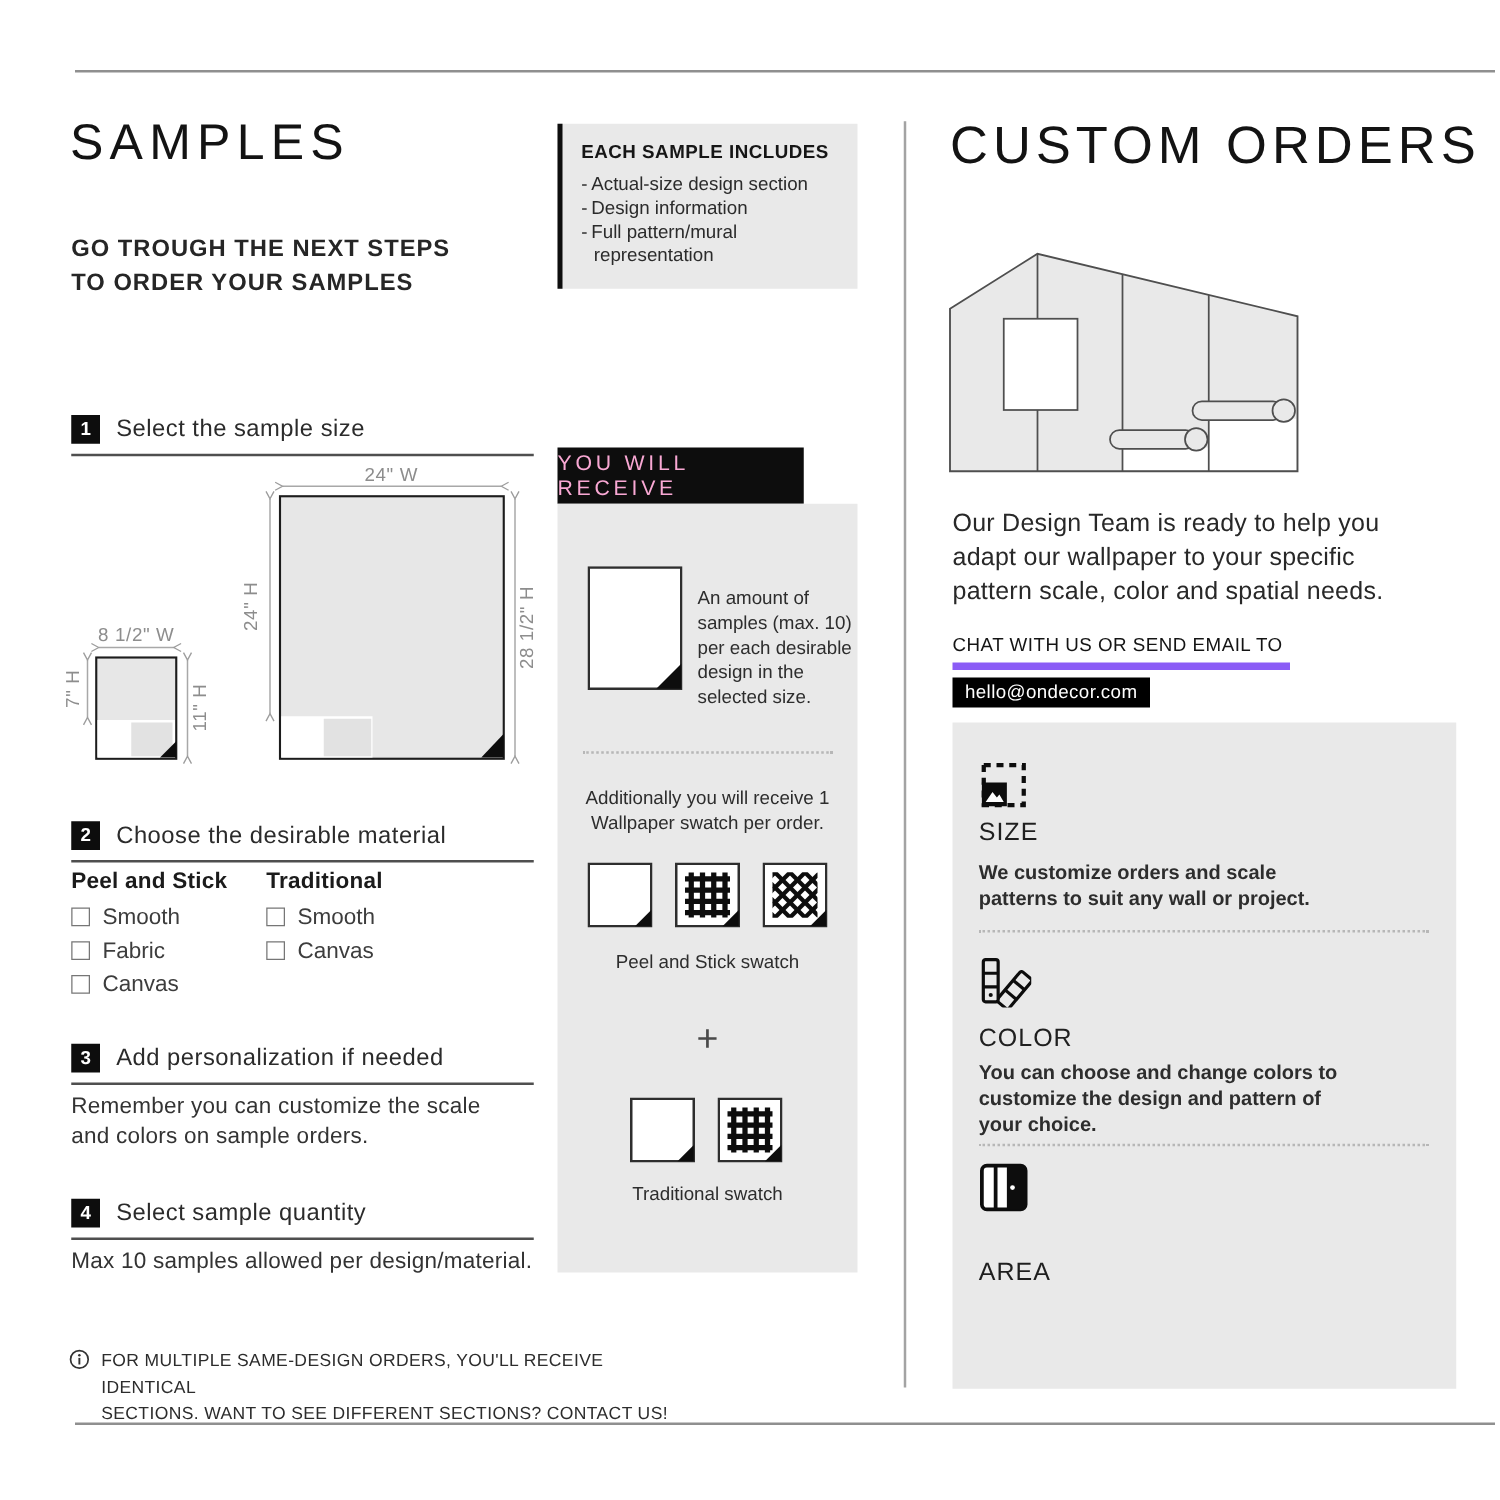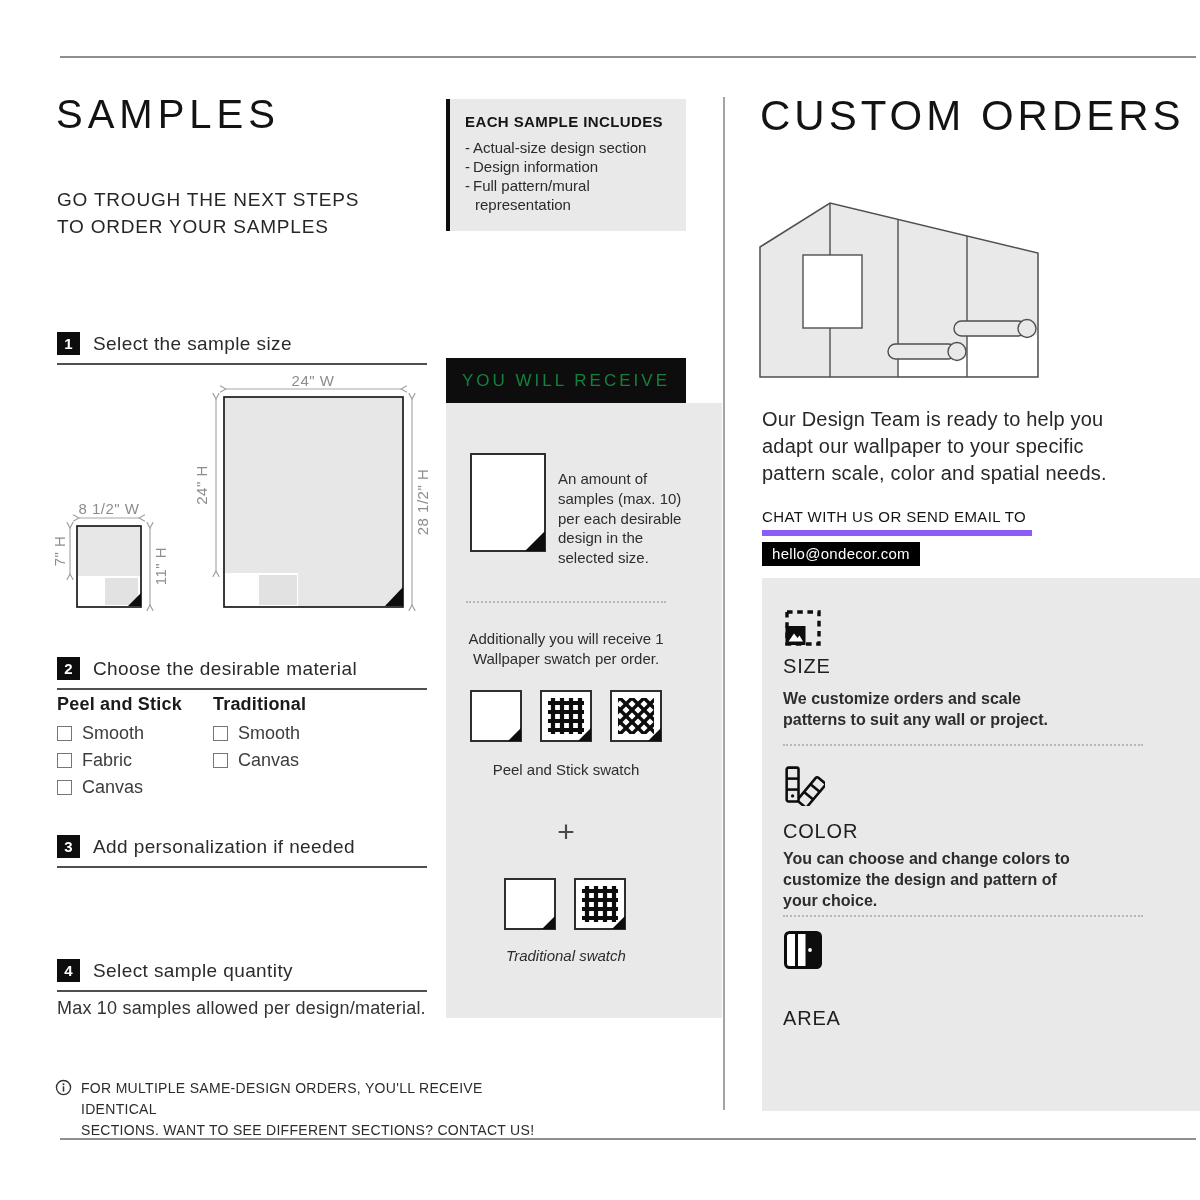--- a/index.html
+++ b/index.html
@@ -22,23 +22,23 @@
   .dim{position:absolute;font-size:15px;color:#8d8d8d;letter-spacing:0.5px;white-space:nowrap;
        transform:translate(-50%,-50%);}
   .dim.v{transform:translate(-50%,-50%) rotate(-90deg);}
   .footnote{display:flex;gap:9px;align-items:flex-start;}
   .footnote-text{font-size:14px;line-height:1.5;letter-spacing:0.3px;color:#2c2c2c;white-space:pre-line;font-weight:400;}
   .includes-box{position:absolute;left:446px;top:99px;width:240px;box-sizing:border-box;
         background:#e9e9e9;border-left:4px solid #0e0e0e;padding:14px 15px 17px 15px;}
   .includes-title{font-size:15px;font-weight:700;letter-spacing:0.4px;color:#161616;margin-bottom:8px;}
   .includes-item{font-size:15px;line-height:1.27;color:#2b2b2b;padding-left:10px;}
   .includes-item::before{content:"-";margin-left:-10px;margin-right:3px;}
-  .receive-header{position:absolute;left:446px;top:358px;width:240px;height:45px;background:#0d0d0d;
-        color:#15803d;display:flex;align-items:center;justify-content:center;font-size:17px;letter-spacing:3px;}
-  .gray-panel{position:absolute;background:#e9e9e9;padding-left:36px;}
+  .receive-header{position:absolute;left:446px;top:358px;width:197px;height:45px;background:#0d0d0d;
+        color:#f9a8d4;display:flex;align-items:center;justify-content:center;font-size:17px;letter-spacing:3px;}
+  .gray-panel{position:absolute;background:#e9e9e9;}
   .dotted{position:absolute;border-top:2px dotted #b7b7b7;height:0;}
   .mid-text{font-size:15px;line-height:1.32;color:#2d2d2d;}
   .chat-label{display:inline-block;font-size:15px;letter-spacing:0.4px;color:#141414;
         border-bottom:6px solid #8b5cf6;padding:0 6px 5px 0;}
   .email-badge{display:inline-block;background:#000;color:#fff;font-size:15px;letter-spacing:0.3px;
         padding:3px 10px 4px 10px;}
   .feature-name{position:absolute;font-size:20px;letter-spacing:0.8px;color:#1f1f1f;}
   .feature-text{position:absolute;font-size:16px;line-height:1.32;color:#2d2d2d;font-weight:bold;}
   .intro-right{font-size:20px;line-height:1.34;letter-spacing:0.2px;color:#282828;}
   .plus-sign{font-size:30px;font-weight:400;color:#4a4a4a;}
@@ -46,21 +46,21 @@
 </head>
 <body>
 
 <div class="page">
 
   <div class="hrule" style="left:60px;top:56px;width:1136px;"></div>
   <div class="hrule" style="left:60px;top:1138px;width:1136px;"></div>
   <div class="vrule" style="left:723px;top:97px;height:1013px;"></div>
 
   <div class="abs big-title" style="left:56px;top:92px;">SAMPLES</div>
-  <div class="abs intro-left" style="left:57px;top:187px;">GO TROUGH THE NEXT STEPS
+  <div class="abs intro-left" style="left:57px;top:187px;font-weight:bold;">GO TROUGH THE NEXT STEPS
 TO ORDER YOUR SAMPLES</div>
 
   <div class="step" style="top:332px;">
     <span class="step-num">1</span>
     <span class="step-label">Select the sample size</span>
   </div>
 
   <div class="abs" style="left:50px;top:370px;width:390px;height:255px;">
     <svg width="390" height="255" viewBox="0 0 390 255">
       <defs>
@@ -127,20 +127,21 @@
         <span class="cb"></span>
         <span>Canvas</span>
       </div>
     </div>
   </div>
 
   <div class="step" style="top:835px;">
     <span class="step-num">3</span>
     <span class="step-label">Add personalization if needed</span>
   </div>
+  <div class="abs body-text" style="left:57px;top:872px;width:345px;">Remember you can customize the scale and colors on sample orders.</div>
 
   <div class="step" style="top:959px;">
     <span class="step-num">4</span>
     <span class="step-label">Select sample quantity</span>
   </div>
   <div class="abs body-text" style="left:57px;top:996px;width:380px;">Max 10 samples allowed per design/material.</div>
 
   <div class="abs footnote" style="left:55px;top:1078px;width:500px;">
     <svg width="17" height="17" viewBox="0 0 20 20" style="margin-top:1px;flex:0 0 17px;">
       <circle cx="10" cy="10" r="8.3" fill="none" stroke="#333" stroke-width="1.6"></circle>
@@ -228,21 +229,21 @@
           <line x1="22" y1="8" x2="22" y2="44"></line>
         <line x1="31" y1="8" x2="31" y2="44"></line>
           <line x1="40" y1="8" x2="40" y2="44"></line>
         <line x1="8" y1="13" x2="44" y2="13"></line>
           <line x1="8" y1="22" x2="44" y2="22"></line>
         <line x1="8" y1="31" x2="44" y2="31"></line>
           <line x1="8" y1="40" x2="44" y2="40"></line>
       </g>
       <path d="M51 38 L51 51 L38 51 Z" fill="#0d0d0d"></path>
     </svg>
-    <div class="abs mid-text" style="left:12px;top:543px;width:216px;text-align:center;font-style:italic;">Traditional swatch</div>
+    <div class="abs mid-text" style="left:12px;top:543px;width:216px;text-align:center;">Traditional swatch</div>
   </div>
 
   <div class="abs big-title" style="left:760px;top:92px;letter-spacing:4px;font-size:42px;">CUSTOM ORDERS</div>
 
   <svg class="abs" style="left:758px;top:190px;" width="285" height="192" viewBox="0 0 285 192">
     <polygon points="2,57 72,13 280,63 280,187 2,187" fill="#e9e9e9"></polygon>
     <rect x="209" y="145" width="70" height="41" fill="#ffffff"></rect>
     <rect x="140" y="168" width="69" height="18" fill="#ffffff"></rect>
     <g stroke="#4f4f4f" stroke-width="1.4">
       <line x1="72" y1="13" x2="72" y2="187"></line>

